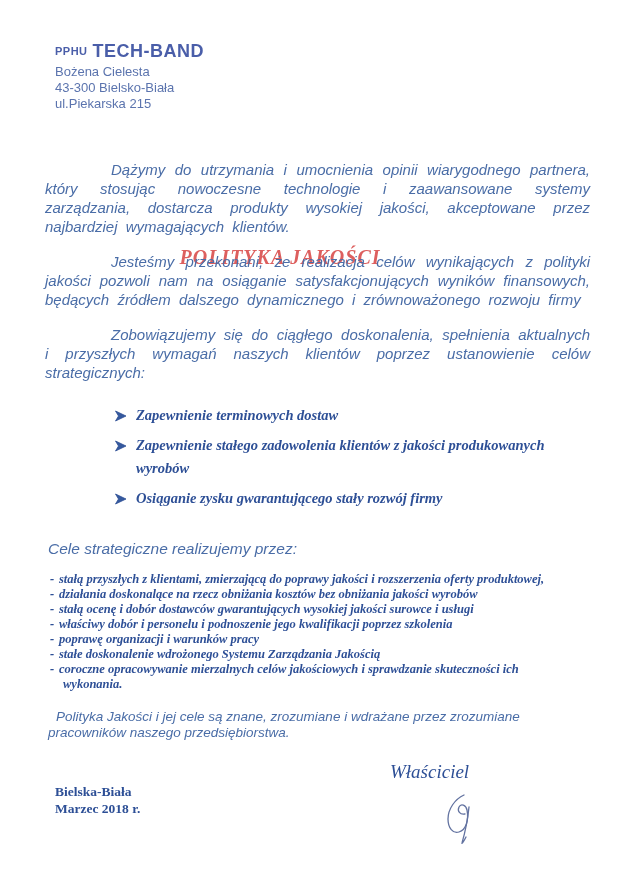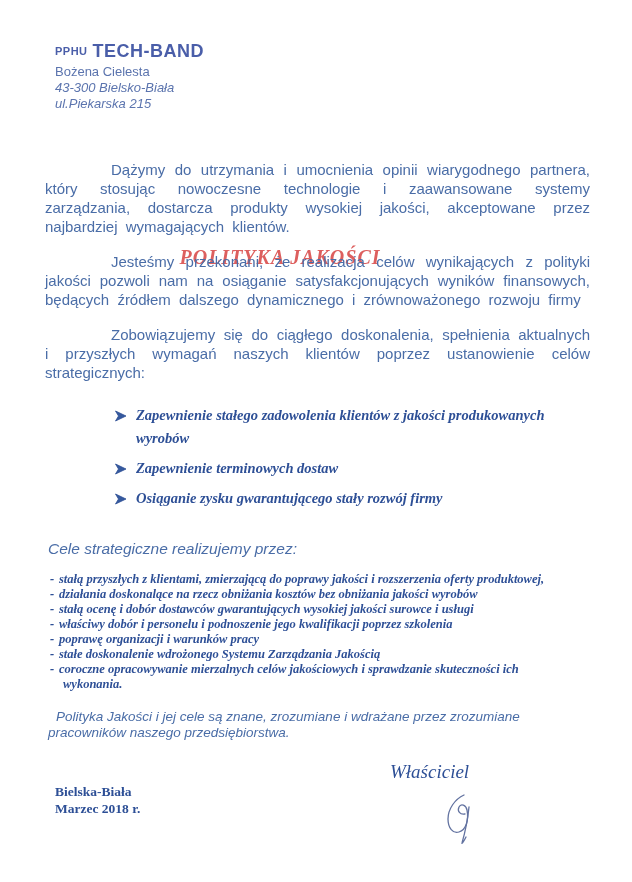--- a/index.html
+++ b/index.html
@@ -16,34 +16,35 @@
   .letterhead{position:absolute;top:41px;left:55px;line-height:1.22;}
   .logo-line{white-space:nowrap;color:#4a5ea9;margin-bottom:1px;}
   .logo-prefix{
     font-size:11px;font-weight:bold;letter-spacing:.5px;
     vertical-align:2px;margin-right:5px;
   }
   .logo-name{
     font-size:18px;font-weight:bold;letter-spacing:.5px;
   }
   .lh-line{font-size:13px;color:#5b74ae;}
-  .lh-italic{font-style:italic;}
+  .lh-italic{}
   
   .doc-title{
     margin:124px 0 0 0;
     position:absolute;top:122px;left:0;width:560px;
     text-align:center;
     font-family:"Liberation Serif", serif;
     font-style:italic;font-weight:bold;
     font-size:20px;letter-spacing:1px;
     color:#dd5f5e;
   }
   
   .content{position:absolute;top:160px;left:45px;width:545px;}
   .para{
+    font-style:italic;
     font-size:15px;line-height:19px;
     text-align:justify;
     word-spacing:4px;
     margin:0 0 16px 0;
     text-indent:66px;
     color:#4a6da7;
   }
   
   .goals{margin:22px 0 0 70px;padding-right:20px;}
   .goal{
@@ -112,27 +113,27 @@
 
     <p class="para">Dążymy do utrzymania i umocnienia opinii wiarygodnego partnera, który stosując nowoczesne technologie i zaawansowane systemy zarządzania, dostarcza produkty wysokiej jakości, akceptowane przez najbardziej wymagających klientów.</p>
     <p class="para">Jesteśmy przekonani, że realizacja celów wynikających z polityki jakości pozwoli nam na osiąganie satysfakcjonujących wyników finansowych, będących źródłem dalszego dynamicznego i zrównoważonego rozwoju firmy</p>
     <p class="para">Zobowiązujemy się do ciągłego doskonalenia, spełnienia aktualnych i przyszłych wymagań naszych klientów poprzez ustanowienie celów strategicznych:</p>
 
     <div class="goals">
       <div class="goal">
         <svg class="arrow" width="12" height="12" viewBox="0 0 12 12">
             <polygon points="0.5,1 11,6 0.5,11 3.5,6" fill="#35599e" stroke="#2d4f96" stroke-width="0.8"></polygon>
           </svg>
-        <span>Zapewnienie stałego zadowolenia klientów z jakości produkowanych wyrobów</span>
+        <span>Zapewnienie terminowych dostaw</span>
       </div>
       <div class="goal">
         <svg class="arrow" width="12" height="12" viewBox="0 0 12 12">
             <polygon points="0.5,1 11,6 0.5,11 3.5,6" fill="#35599e" stroke="#2d4f96" stroke-width="0.8"></polygon>
           </svg>
-        <span>Zapewnienie terminowych dostaw</span>
+        <span>Zapewnienie stałego zadowolenia klientów z jakości produkowanych wyrobów</span>
       </div>
       <div class="goal">
         <svg class="arrow" width="12" height="12" viewBox="0 0 12 12">
             <polygon points="0.5,1 11,6 0.5,11 3.5,6" fill="#35599e" stroke="#2d4f96" stroke-width="0.8"></polygon>
           </svg>
         <span>Osiąganie zysku gwarantującego stały rozwój firmy</span>
       </div>
     </div>
 
     <div class="goals-intro">Cele strategiczne realizujemy przez:</div>

